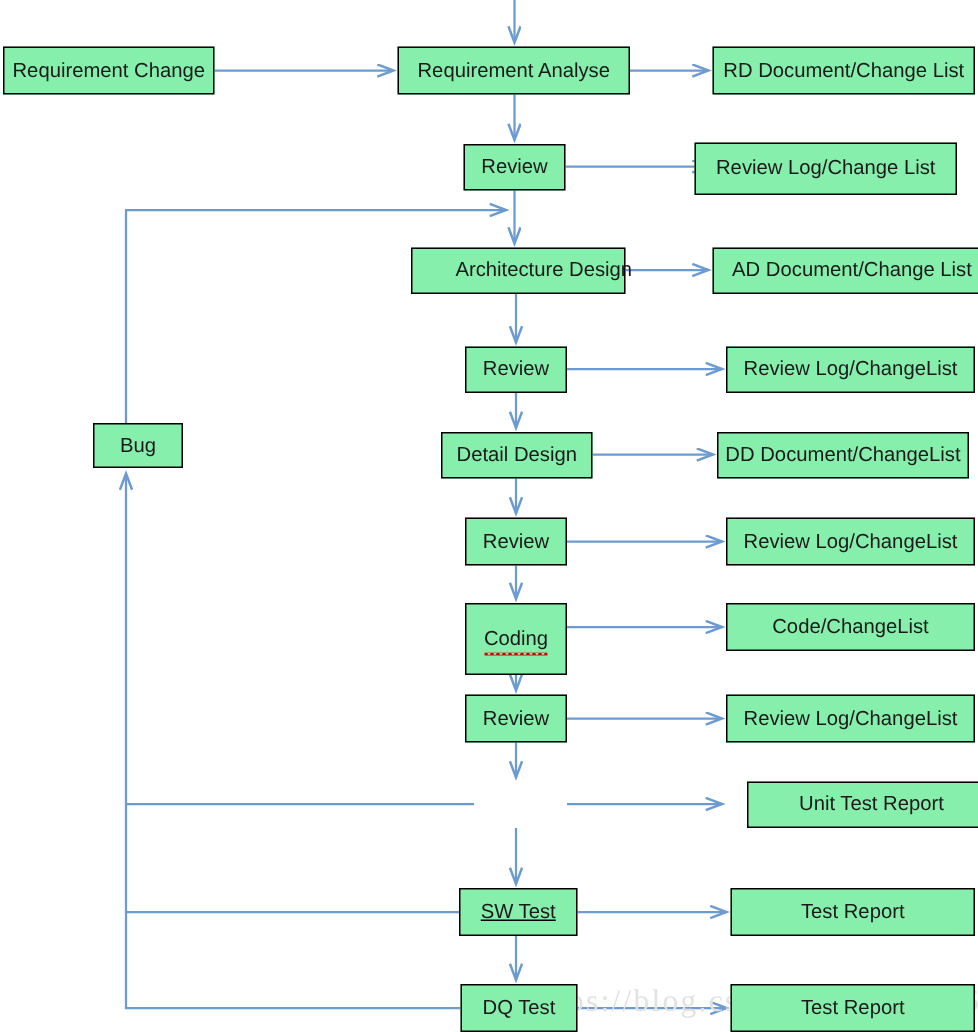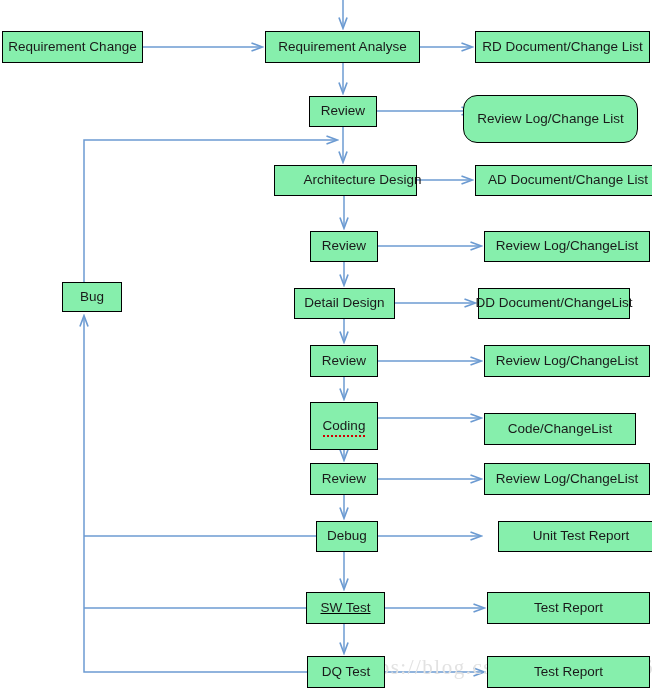--- a/index.html
+++ b/index.html
@@ -181,61 +181,58 @@
     <span class="label squiggle">
       <span>Coding</span>
       <span class="sq"></span>
     </span>
   </div>
 
   <div class="node" style="left:310px;top:463px;width:68px;height:32px;">
     <span class="label">Review</span>
   </div>
 
-  <div class="node" style="left:316px;top:521px;width:62px;height:31px;">
-    <span class="label">Debug</span>
-  </div>
 
   <div class="node" style="left:306px;top:592px;width:79px;height:32px;text-decoration:underline;">
     <span class="label">SW Test</span>
   </div>
 
   <div class="node" style="left:307px;top:656px;width:78px;height:32px;">
     <span class="label">DQ Test</span>
   </div>
 
   <div class="node" style="left:62px;top:282px;width:60px;height:30px;">
     <span class="label">Bug</span>
   </div>
 
   <div class="node" style="left:475px;top:31px;width:175px;height:32px;">
     <span class="label">RD Document/Change List</span>
   </div>
 
-  <div class="node" style="left:463px;top:95px;width:175px;height:48px;border-radius:14px;">
+  <div class="node" style="left:463px;top:95px;width:175px;height:35px;">
     <span class="label">Review Log/Change List</span>
   </div>
 
   <div class="node" style="left:475px;top:165px;width:186px;height:31px;">
     <span class="label">AD Document/Change List</span>
   </div>
 
   <div class="node" style="left:484px;top:231px;width:166px;height:31px;">
     <span class="label"><span>Review Log/</span><span class="sq-part"><span>ChangeList</span><span class="sq"></span></span></span>
   </div>
 
-  <div class="node" style="left:478px;top:288px;width:152px;height:31px;">
+  <div class="node" style="left:478px;top:288px;width:168px;height:31px;">
     <span class="label"><span>DD Document/</span><span class="sq-part"><span>ChangeList</span><span class="sq"></span></span></span>
   </div>
 
   <div class="node" style="left:484px;top:345px;width:166px;height:32px;">
     <span class="label"><span>Review Log/</span><span class="sq-part"><span>ChangeList</span><span class="sq"></span></span></span>
   </div>
 
-  <div class="node" style="left:484px;top:402px;width:152px;height:32px;margin-top:11px;">
+  <div class="node" style="left:484px;top:402px;width:166px;height:32px;">
     <span class="label"><span>Code/</span><span class="sq-part"><span>ChangeList</span><span class="sq"></span></span></span>
   </div>
 
   <div class="node" style="left:484px;top:463px;width:166px;height:32px;">
     <span class="label"><span>Review Log/</span><span class="sq-part"><span>ChangeList</span><span class="sq"></span></span></span>
   </div>
 
   <div class="node" style="left:484px;top:521px;width:166px;height:31px;margin-left:14px;">
     <span class="label">Unit Test Report</span>
   </div>

